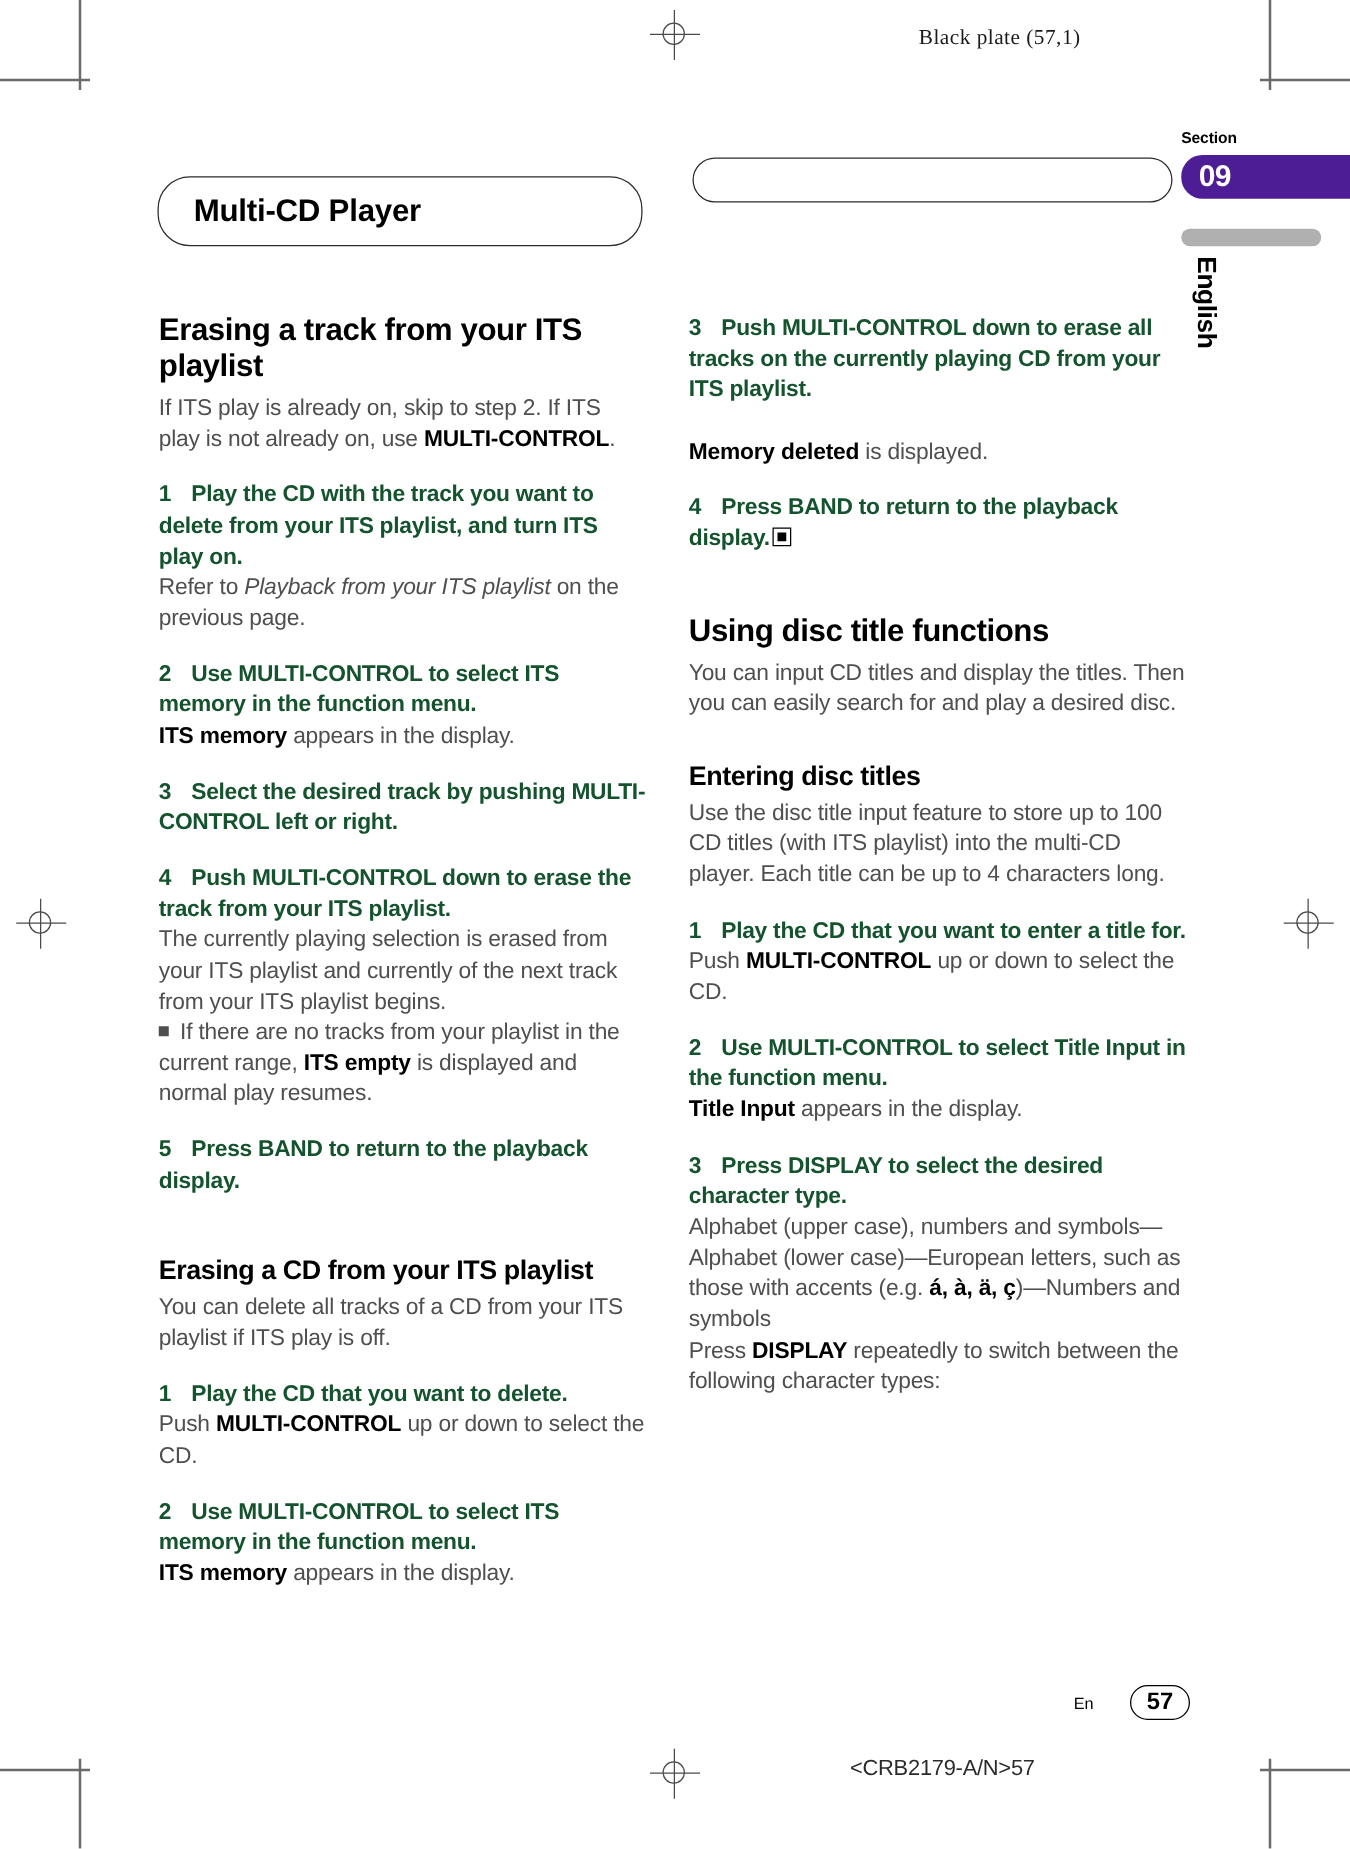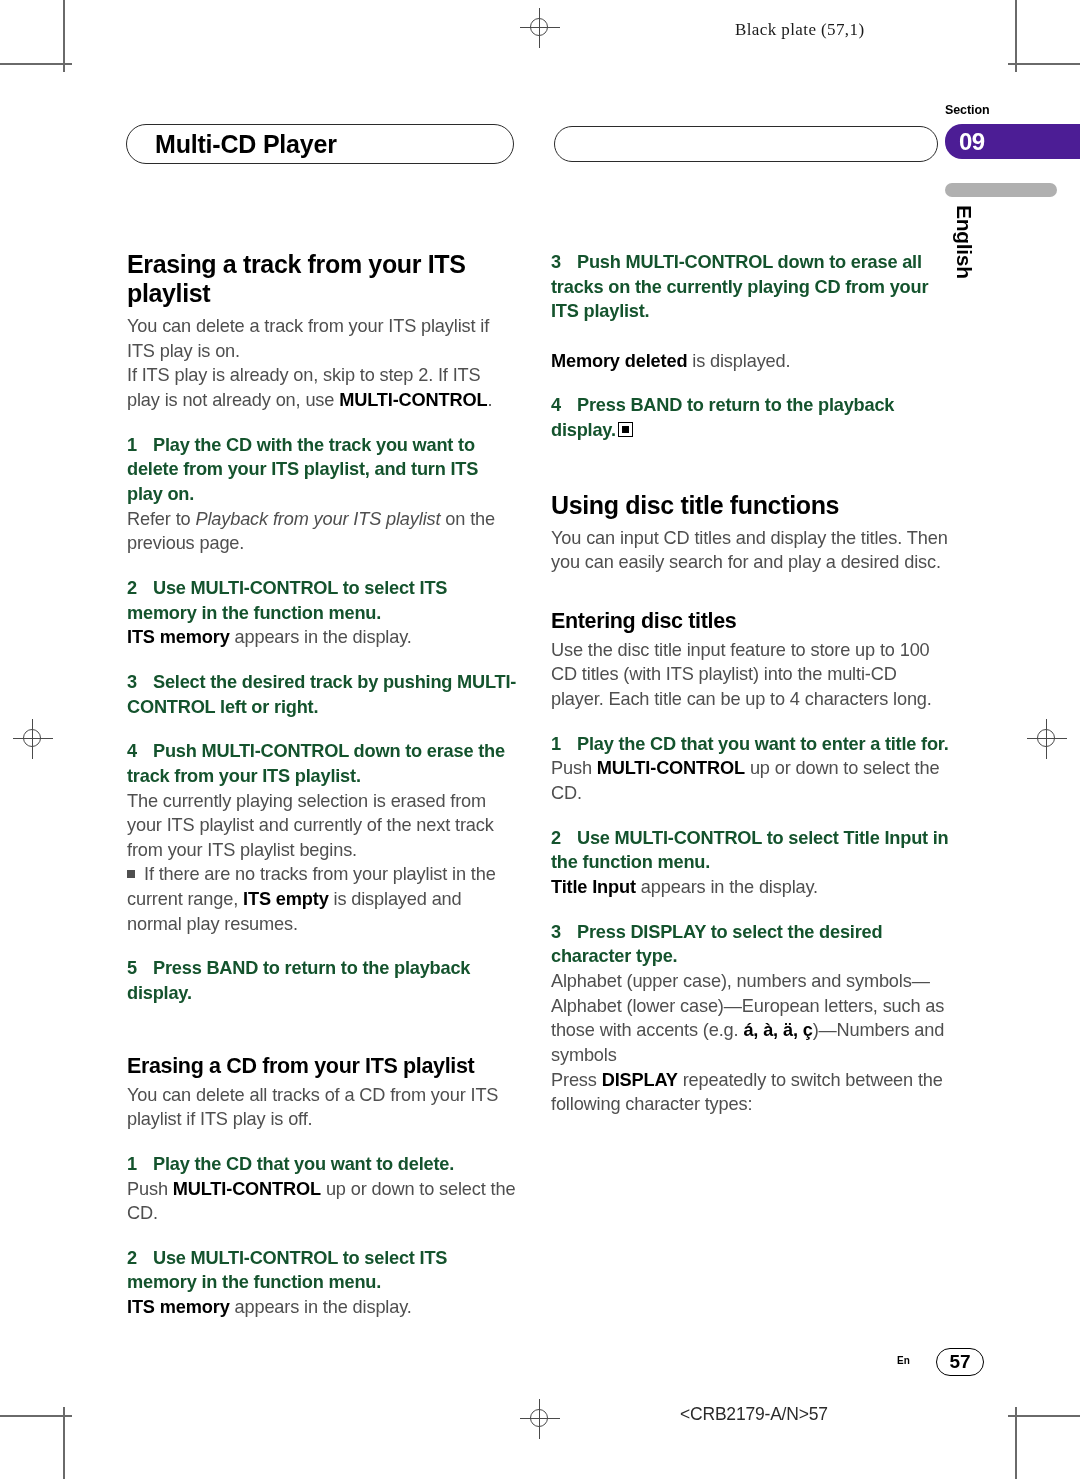--- a/index.html
+++ b/index.html
@@ -50,21 +50,21 @@
   }
 
   
   .hdr-pill {
     position: absolute;
     box-sizing: border-box;
     border: 1.3px solid #2b2b2b;
     border-radius: 26px;
     background: #fff;
   }
-  #hdr-left  { left: 126px; top: 124px; width: 388px; height: 40px; }
+  #hdr-left  { left: 126px; top: 141px; width: 388px; height: 56px; }
   #hdr-right { left: 554px; top: 126px; width: 384px; height: 36px; }
   .hdr-title {
     position: absolute;
     left: 28px; top: 50%;
     transform: translateY(-50%);
     font-size: 25px;
     font-weight: bold;
     letter-spacing: -0.2px;
     white-space: nowrap;
   }
@@ -176,27 +176,27 @@
     content: "";
     position: absolute;
     left: 3px; top: 3px;
     width: 7px; height: 7px;
     background: #000;
   }
 
   
   .footer-en {
     position: absolute;
-    left: 897px; top: 1355px;
-    font-size: 10px;
-    font-weight: bold;
+    left: 859px; top: 1355px;
+    font-size: 13px;
+    font-weight: normal;
   }
   .footer-page {
     position: absolute;
-    left: 936px; top: 1348px;
+    left: 904px; top: 1348px;
     box-sizing: border-box;
     width: 48px; height: 28px;
     border: 1.5px solid #000;
     border-radius: 14px;
     text-align: center;
     line-height: 25px;
     font-size: 19px;
     font-weight: bold;
   }
   .footer-code {
@@ -254,21 +254,20 @@
   <div class="section-tab">
     <span class="num">09</span>
   </div>
   <div class="lang-bar"></div>
   <div class="lang-text">English</div>
 
   <div class="col" id="col-left">
 
     <h2 class="sec-head">Erasing a track from your ITS playlist</h2>
 
-    <p class="body">You can delete a track from your ITS playlist if ITS play is on.</p>
     <p class="body"><span>If ITS play is already on, skip to step 2. If ITS play is not already on, use </span><b>MULTI-CONTROL</b><span>.</span></p>
 
     <div class="gap-md"></div>
     <p class="step"><span class="n">1</span><span>Play the CD with the track you want to delete from your ITS playlist, and turn ITS play on.</span></p>
     <p class="body"><span>Refer to </span><i>Playback from your ITS playlist</i><span> on the previous page.</span></p>
 
     <div class="gap-md"></div>
     <p class="step"><span class="n">2</span><span>Use MULTI-CONTROL to select ITS memory in the function menu.</span></p>
     <p class="body"><b>ITS memory</b><span> appears in the display.</span></p>
 

